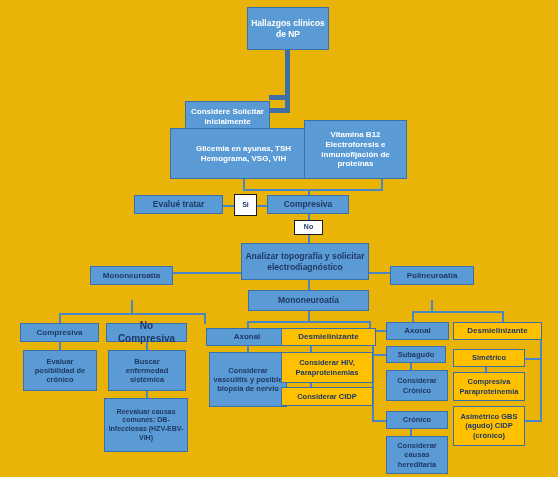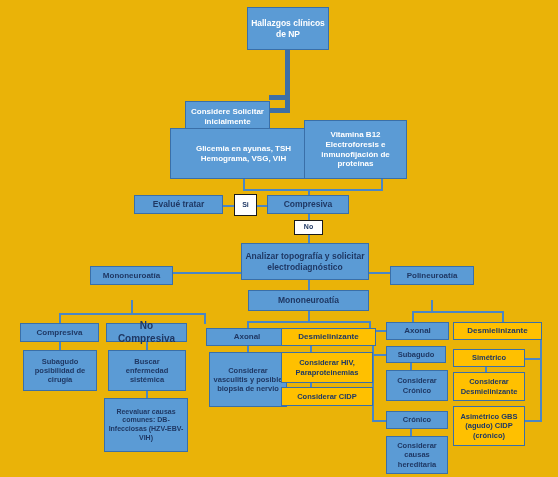--- a/index.html
+++ b/index.html
@@ -98,21 +98,21 @@
   <div class="node blue-dark-text" style="left:90px;top:266px;width:83px;height:19px;font-size:8px;">Mononeuroatía</div>
 
   <div class="node blue-dark-text" style="left:248px;top:290px;width:121px;height:21px;font-size:8.5px;">Mononeuroatía</div>
 
   <div class="node blue-dark-text" style="left:390px;top:266px;width:84px;height:19px;font-size:8px;">Polineuroatía</div>
 
   <div class="node blue-dark-text" style="left:20px;top:323px;width:79px;height:19px;font-size:8px;">Compresiva</div>
 
   <div class="node blue-dark-text" style="left:106px;top:323px;width:81px;height:19px;font-size:10px;">No Compresiva</div>
 
-  <div class="node blue-dark-text" style="left:23px;top:350px;width:74px;height:41px;font-size:7.5px;">Subagudo posibilidad de cirugía</div>
+  <div class="node blue-dark-text" style="left:23px;top:350px;width:74px;height:41px;font-size:7.5px;">Evaluar posibilidad de crónico</div>
 
   <div class="node blue-dark-text" style="left:108px;top:350px;width:78px;height:41px;font-size:7.5px;">Buscar enfermedad sistémica</div>
 
   <div class="node blue-dark-text" style="left:104px;top:398px;width:84px;height:54px;font-size:7px;">Reevaluar causas comunes: DB-Infecciosas (HZV-EBV-VIH)</div>
 
   <div class="node blue-dark-text" style="left:206px;top:328px;width:82px;height:18px;font-size:8px;">Axonal</div>
 
   <div class="node orange" style="left:281px;top:328px;width:95px;height:18px;font-size:8px;">Desmielinizante</div>
 
   <div class="node blue-dark-text" style="left:209px;top:352px;width:78px;height:55px;font-size:7.5px;">Considerar vasculitis y posible biopsia de nervio</div>
@@ -128,17 +128,17 @@
   <div class="node blue-dark-text" style="left:386px;top:346px;width:60px;height:17px;font-size:7.5px;">Subagudo</div>
 
   <div class="node blue-dark-text" style="left:386px;top:370px;width:62px;height:31px;font-size:7.5px;">Considerar Crónico</div>
 
   <div class="node blue-dark-text" style="left:386px;top:411px;width:62px;height:18px;font-size:7.5px;">Crónico</div>
 
   <div class="node blue-dark-text" style="left:386px;top:436px;width:62px;height:38px;font-size:7.5px;">Considerar causas hereditaria</div>
 
   <div class="node orange" style="left:453px;top:349px;width:72px;height:18px;font-size:7.5px;">Simétrico</div>
 
-  <div class="node orange" style="left:453px;top:372px;width:72px;height:29px;font-size:7.5px;">Considerar Desmielinizante</div>
+  <div class="node orange" style="left:453px;top:372px;width:72px;height:29px;font-size:7.5px;">Compresiva Paraproteinemia</div>
 
   <div class="node orange" style="left:453px;top:406px;width:72px;height:40px;font-size:7.5px;">Asimétrico GBS (agudo) CIDP (crónico)</div>
 
 </div>
 
 </body></html>

